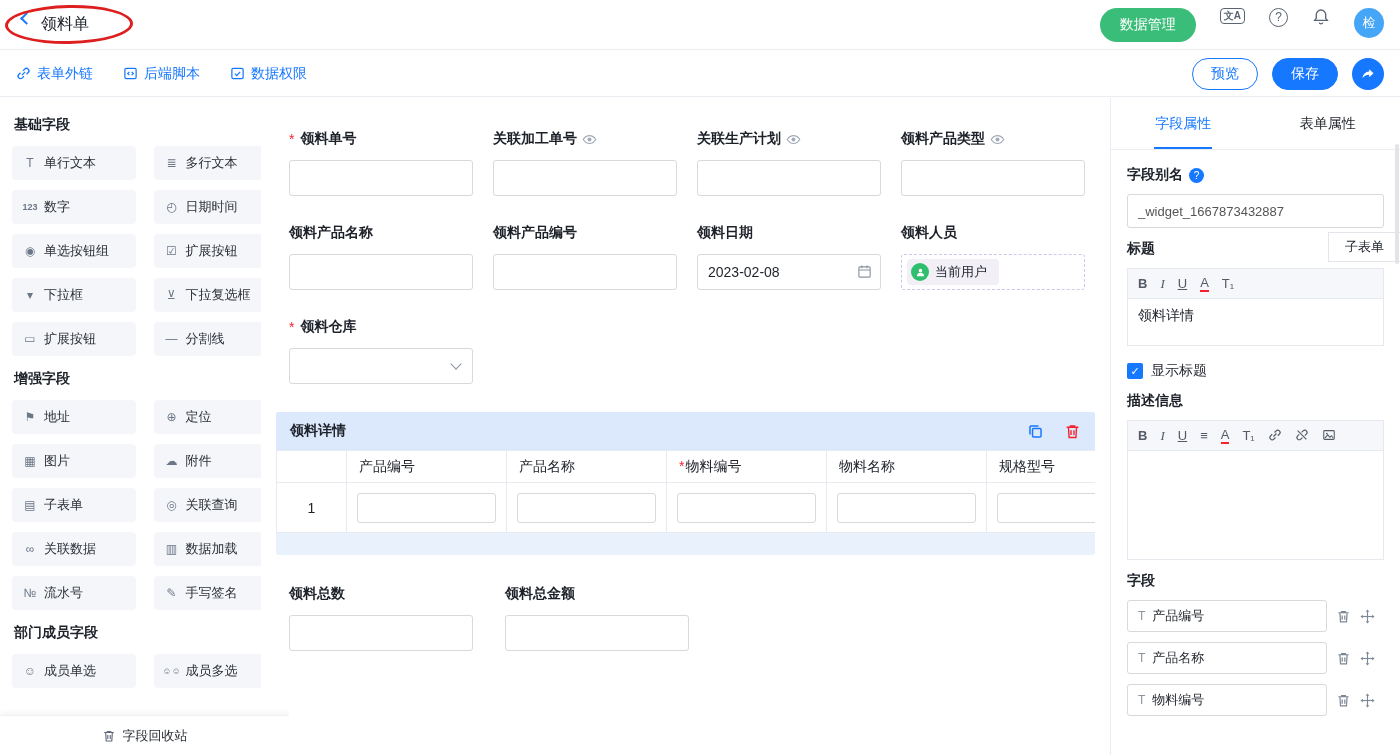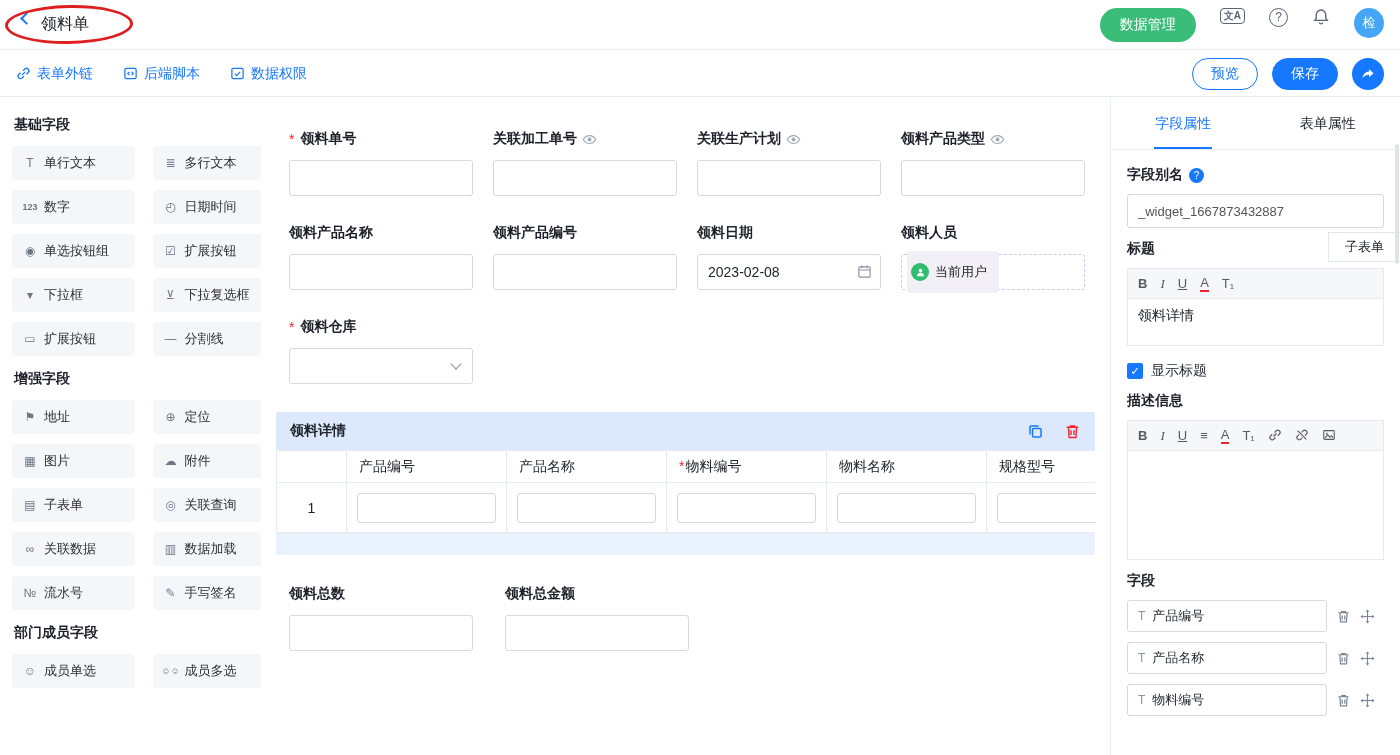--- a/index.html
+++ b/index.html
@@ -26,21 +26,21 @@
 
 .subbar{position:absolute;top:51px;left:0;right:0;height:46px;background:#fff;border-bottom:1px solid #e9ecf0;display:flex;align-items:center;padding:0 16px;z-index:5}
 .sb-links{display:flex;align-items:center;gap:30px}
 .sb-link{display:flex;align-items:center;gap:6px;color:#1677ff;font-size:14px;cursor:pointer}
 .sb-right{margin-left:auto;display:flex;align-items:center;gap:14px}
 .btn-outline{background:#fff;border:1px solid #1677ff;color:#1677ff;font-size:14px;padding:6px 18px;border-radius:17px;cursor:pointer;font-family:inherit}
 .btn-solid{background:#1677ff;border:1px solid #1677ff;color:#fff;font-size:14px;padding:6px 18px;border-radius:17px;cursor:pointer;font-family:inherit}
 .share-circle{width:32px;height:32px;border-radius:50%;background:#1677ff;display:flex;align-items:center;justify-content:center;cursor:pointer}
 
 
-.sidebar{position:absolute;top:98px;bottom:0;left:0;width:293px;background:#fff;border-right:6px solid #14b8a6;overflow:hidden}
+.sidebar{position:absolute;top:98px;bottom:0;left:0;width:293px;background:#fff;border-right:4px solid #14b8a6;overflow:hidden}
 .sb-inner{padding:4px 12px 0}
 .group-title{font-size:14px;font-weight:700;margin:14px 2px 12px}
 .fgrid{display:grid;grid-template-columns:1fr 1fr;gap:10px 18px}
 .fitem{height:34px;background:#f4f6fa;border-radius:4px;display:flex;align-items:center;padding:0 8px;font-size:13px;color:#2b2f36;cursor:grab;white-space:nowrap;overflow:hidden}
 .fitem .ic{width:20px;margin-right:4px;color:#6b7686;font-size:12px;text-align:center;flex:none;line-height:1}
 .recycle{position:absolute;left:0;right:0;bottom:0;height:40px;background:#fff;border-top:1px solid #eef0f3;box-shadow:0 -2px 6px rgba(0,0,0,.05);display:flex;align-items:center;justify-content:center;gap:7px;font-size:13px;color:#2b2f36;cursor:pointer;z-index:2}
 .sb-scroll{position:absolute;top:4px;right:2px;width:4px;height:552px;background:#dadde2;border-radius:2px;cursor:pointer}
 
 
 .canvas{position:absolute;top:98px;bottom:0;left:261px;right:290px;background:#fff;overflow:hidden;padding:32px 28px}
@@ -48,21 +48,21 @@
 .ffield{width:184px;flex:none}
 .flabel{display:flex;align-items:center;font-size:14px;font-weight:600;color:#1d2129;margin-bottom:12px;gap:5px}
 .req{color:#f5222d;margin-right:1px;font-weight:400}
 .eye{color:#a3abb8;display:inline-flex;cursor:pointer}
 .finput{width:184px;height:36px;border:1px solid #d9d9d9;border-radius:3px;background:#fff;font:inherit;padding:0 10px;color:#1d2129}
 .date-wrap{position:relative;width:184px}
 .date-wrap .cal{position:absolute;right:9px;top:10px;color:#8a93a0}
 .select-wrap{position:relative;width:184px}
 .sel-chev{position:absolute;right:13px;top:12px;width:8px;height:8px;border-right:1.6px solid #8a93a0;border-bottom:1.6px solid #8a93a0;transform:rotate(45deg)}
 .member-field{width:184px;height:36px;border:1px dashed #d3c4ee;border-radius:3px;display:flex;align-items:center;padding:0 5px;background:#fff}
-.chip{display:inline-flex;align-items:center;gap:6px;background:#f2f0f6;border-radius:4px;height:42px;padding:0 12px 0 4px;font-size:13px;color:#1d2129}
+.chip{display:inline-flex;align-items:center;gap:6px;background:#f2f0f6;border-radius:4px;height:26px;padding:0 12px 0 4px;font-size:13px;color:#1d2129}
 .chip-ic{width:18px;height:18px;border-radius:50%;background:#2fbe6e;display:flex;align-items:center;justify-content:center;flex:none}
 
 
 .subform{margin:0 -13px;background:#e9f1fd;border-radius:3px;overflow:hidden}
 .sf-head{height:38px;display:flex;align-items:center;padding:0 14px;background:#dce9fc}
 .sf-title{font-weight:600;font-size:14px}
 .sf-actions{margin-left:auto;display:flex;align-items:center;gap:20px}
 .act{cursor:pointer;display:flex}
 .copy-ic{color:#1677ff}
 .trash-red{color:#f5222d}
@@ -264,20 +264,26 @@
             <span class="ic">☺</span>
             <span>成员单选</span>
           </div>
         <div class="fitem">
             <span class="ic" style="font-size:9px">☺☺</span>
             <span>成员多选</span>
           </div>
       </div>
     </div>
     <div class="sb-scroll"></div>
+    <div class="recycle">
+      <svg width="14" height="14" viewBox="0 0 16 16" fill="none" stroke="#5f6b7a" stroke-width="1.3">
+          <path d="M2.5 4h11M6 4V2.8h4V4M4.2 4.3l.6 9.4h6.4l.6-9.4M6.6 6.8v4.6M9.4 6.8v4.6"></path>
+        </svg>
+      <span>字段回收站</span>
+    </div>
   </aside>
 
   <main class="canvas">
 
     <div class="frow">
       <div class="ffield">
         <div class="flabel">
             <span class="req">*</span>
             <span>领料单号</span>
           </div>

